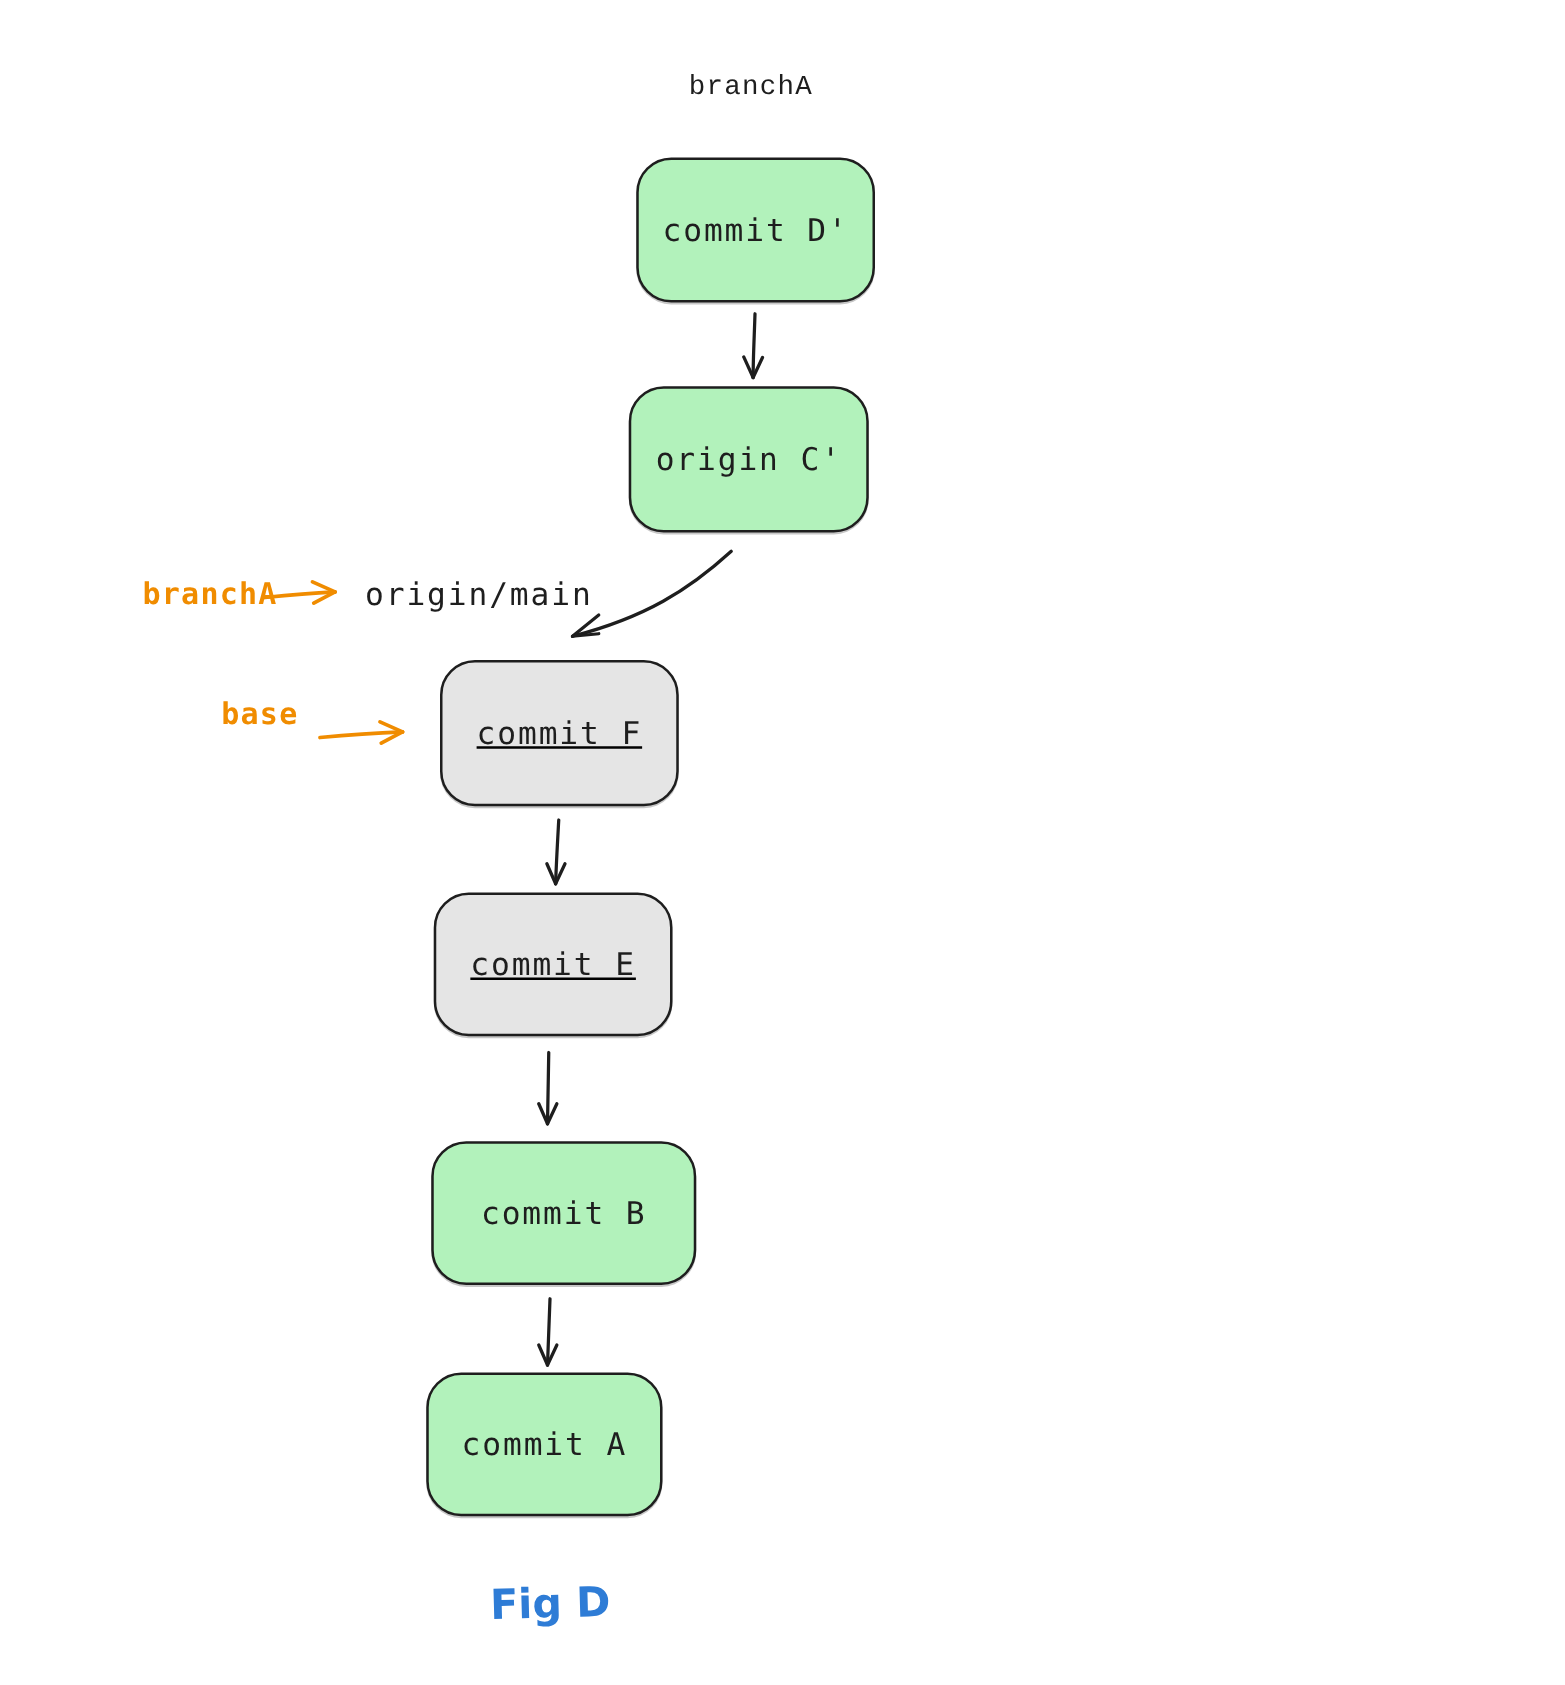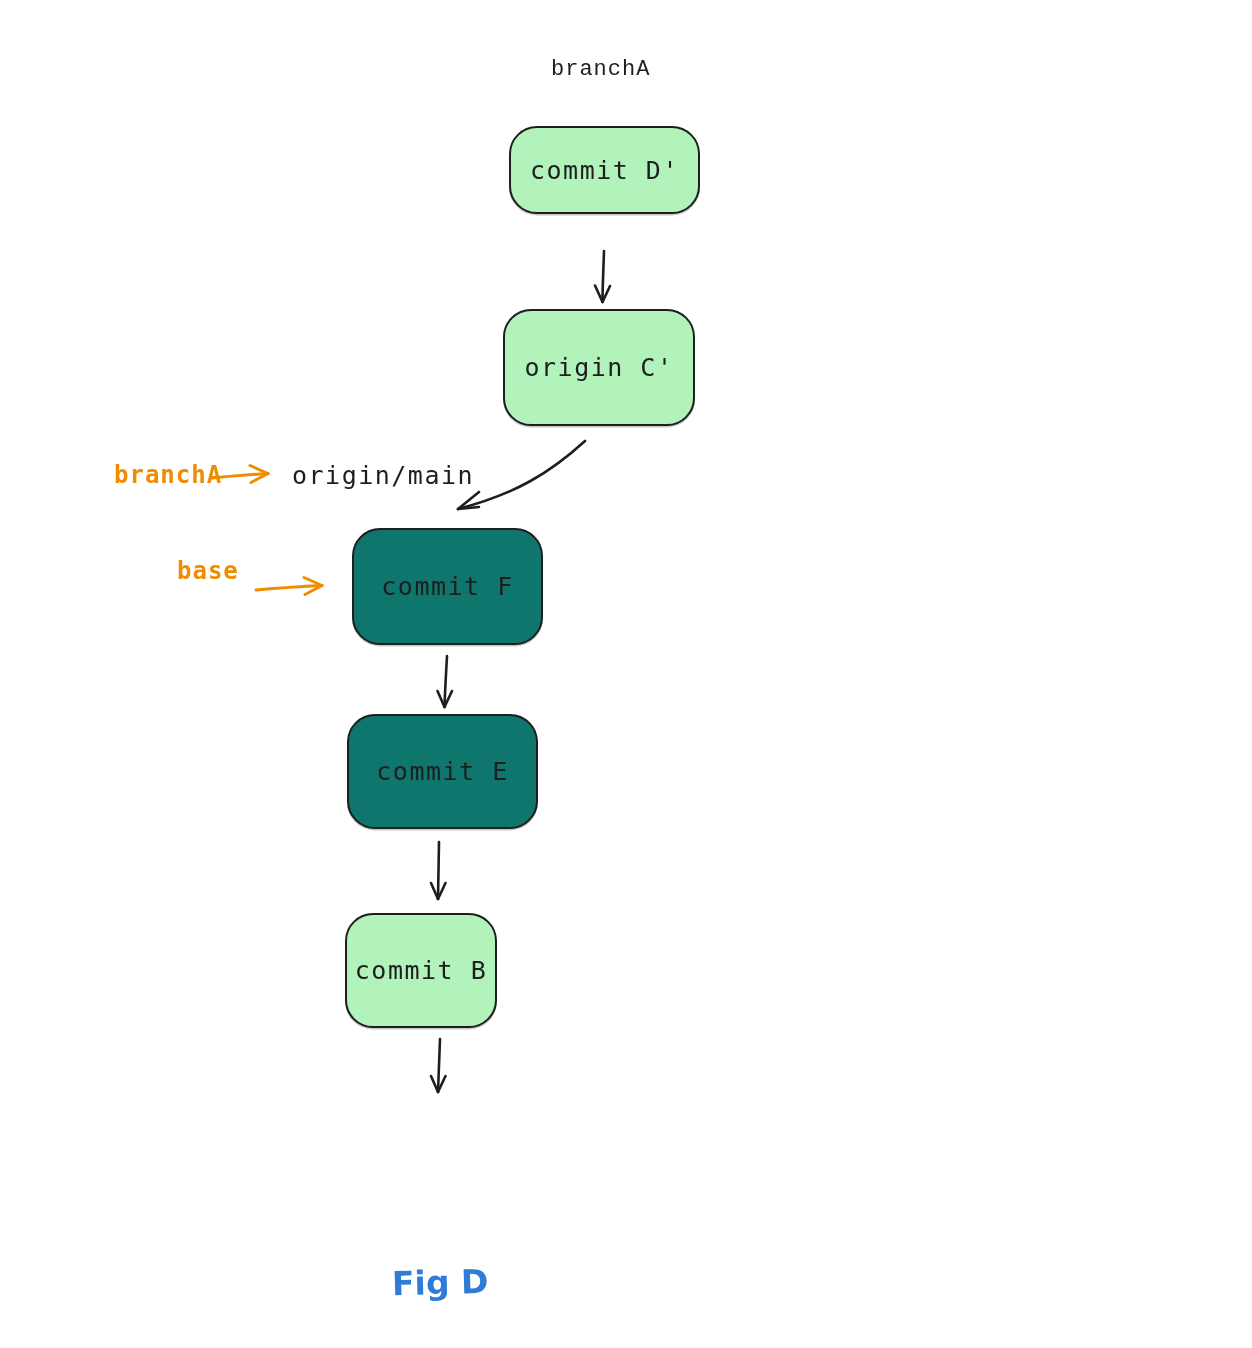--- a/index.html
+++ b/index.html
@@ -27,21 +27,21 @@
     position: absolute;
     box-sizing: border-box;
     border: 2.5px solid #1e1e1e;
     border-radius: 28px;
     display: flex;
     align-items: center;
     justify-content: center;
     box-shadow: 0 1.5px 0 rgba(30,30,30,0.25);
   }
   .node.green  { background: #b2f2bb; }
-  .node.purple { background: #0f766e; }
+  .node.purple { background: #e5e5e5; text-decoration: underline; }
   .node-label {
     color: #1e1e1e;
     font-size: 25px;
     letter-spacing: 1.5px;
     white-space: nowrap;
   }
   .text {
     position: absolute;
     color: #1e1e1e;
     white-space: nowrap;
@@ -113,36 +113,39 @@
   </svg>
 
   <div class="text branch-label" style="left:551px; top:57px;">branchA</div>
 
   <div class="text annotation" style="left:114px; top:461px;">branchA</div>
 
   <div class="text ref-label" style="left:292px; top:461px;">origin/main</div>
 
   <div class="text annotation" style="left:177px; top:557px;">base</div>
 
-  <div class="node green" style="left:509px; top:126px; width:191px; height:88px;">
+  <div class="node green" style="left:509px; top:126px; width:191px; height:116px;">
     <span class="node-label">commit D'</span>
   </div>
 
   <div class="node green" style="left:503px; top:309px; width:192px; height:117px;">
     <span class="node-label">origin C'</span>
   </div>
 
   <div class="node purple" style="left:352px; top:528px; width:191px; height:117px;">
     <span class="node-label">commit F</span>
   </div>
 
   <div class="node purple" style="left:347px; top:714px; width:191px; height:115px;align-items:center;">
     <span class="node-label">commit E</span>
   </div>
 
-  <div class="node green" style="left:345px; top:913px; width:152px; height:115px;">
+  <div class="node green" style="left:345px; top:913px; width:212px; height:115px;">
     <span class="node-label">commit B</span>
   </div>
 
+  <div class="node green" style="left:341px; top:1098px; width:189px; height:115px;">
+    <span class="node-label">commit A</span>
+  </div>
 
   <div class="text fig-caption" style="left:392px; top:1263px;">Fig D</div>
 
 </div>
 
 </body></html>

